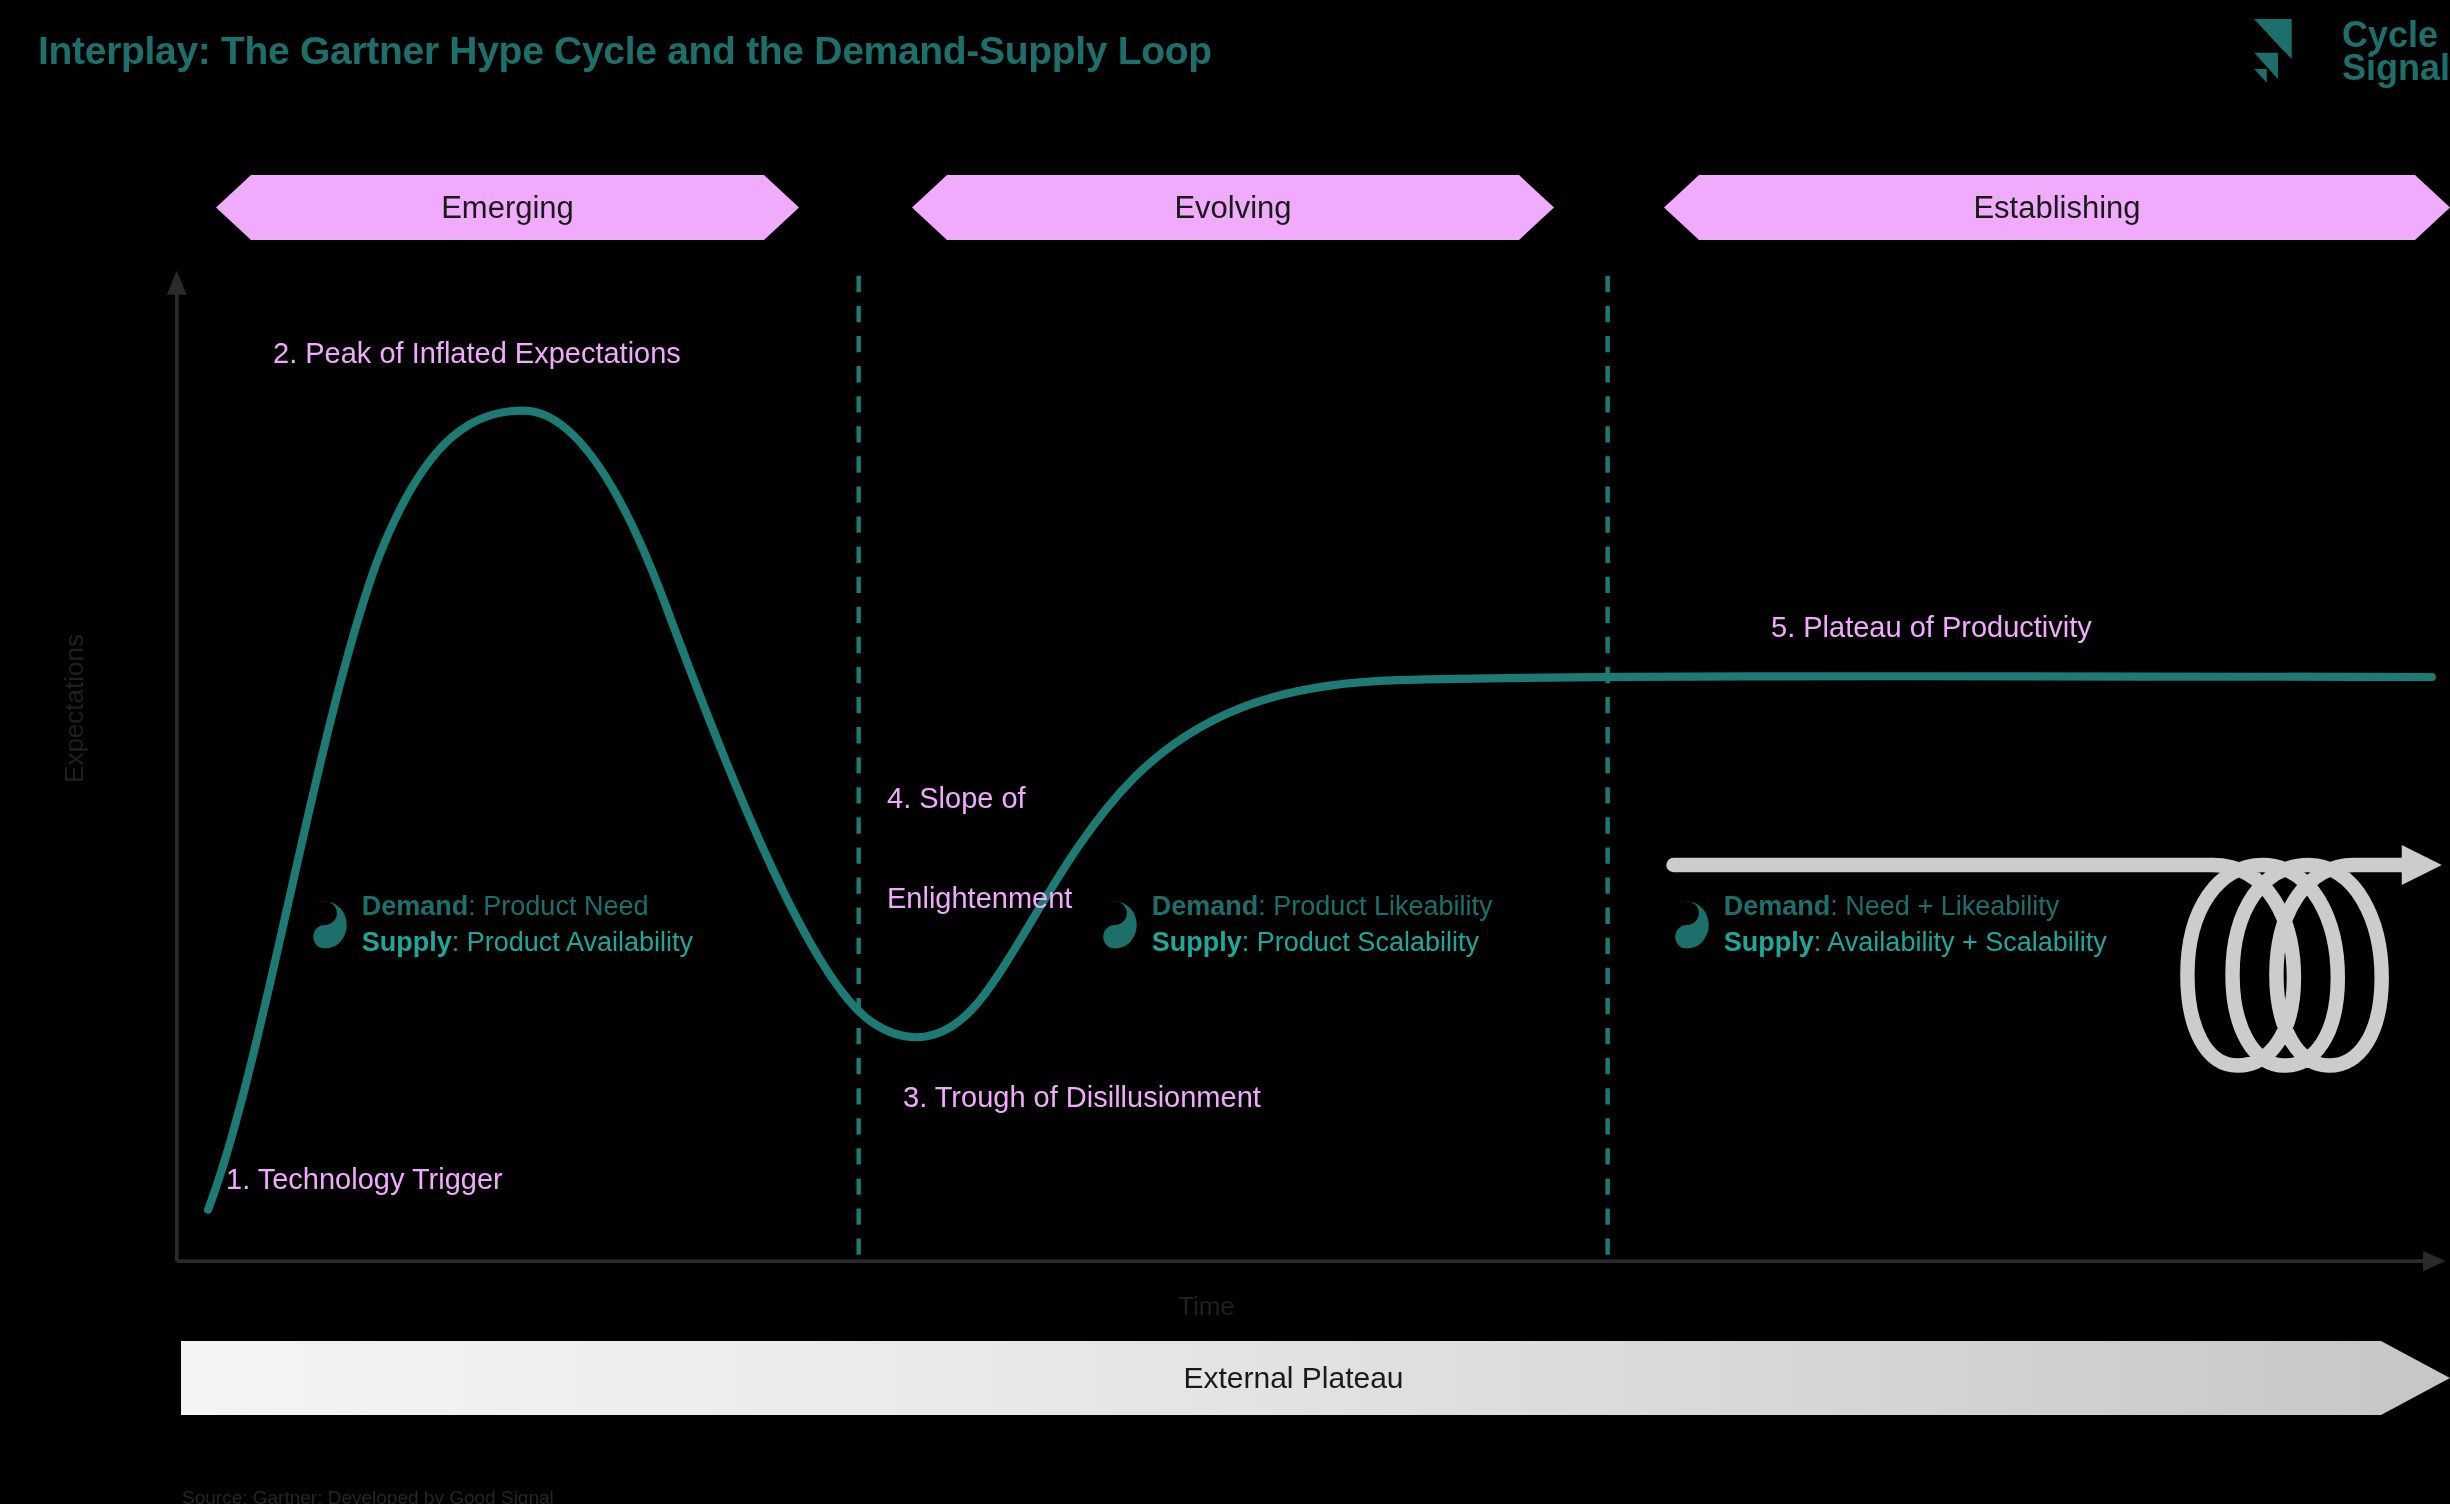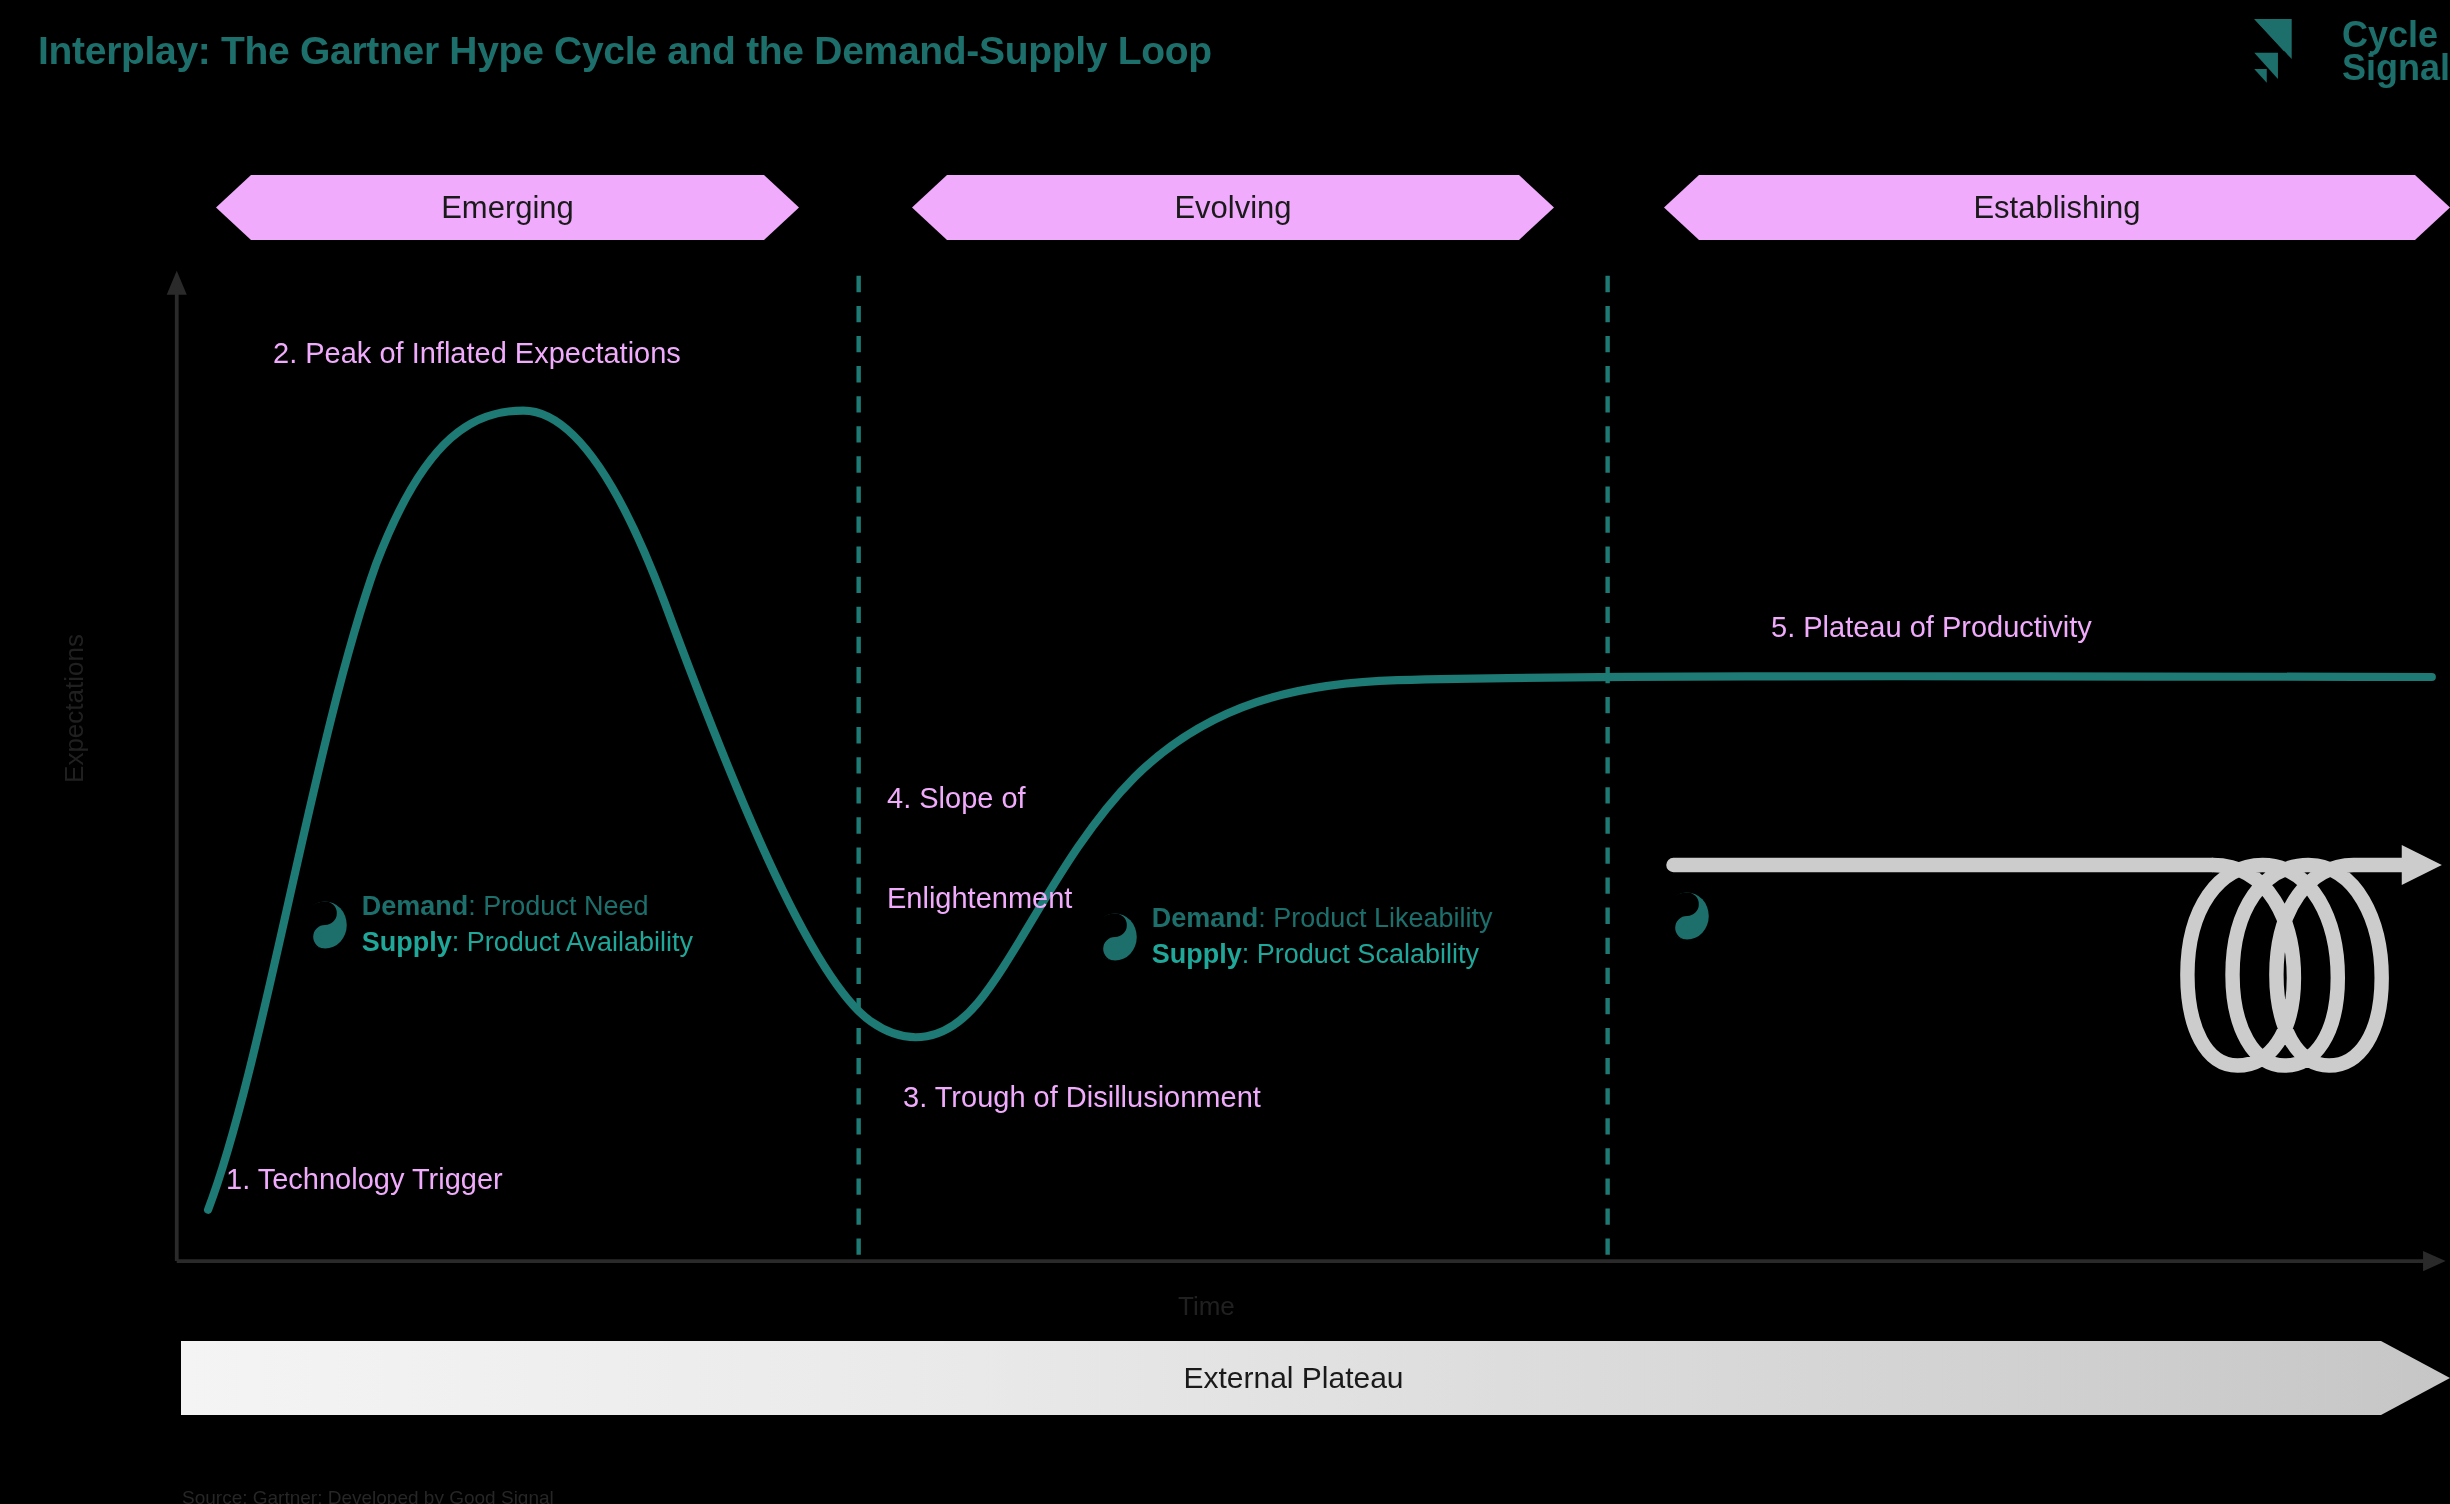--- a/index.html
+++ b/index.html
@@ -115,21 +115,21 @@
     gap: 13.8px;
   }
   .ds-icon { width: 46px; height: 50px; flex: 0 0 auto; }
   .ds-lines { display: flex; flex-direction: column; gap: 5px; }
   .ds-line { font-size: 27px; white-space: nowrap; }
   .ds-line .key-demand { font-weight: bold; color: #1d6f6c; }
   .ds-line .val-demand { color: #1d6f6c; }
   .ds-line .key-supply { font-weight: bold; color: #1fa79a; }
   .ds-line .val-supply { color: #1fa79a; }
   #ds-emerging     { left: 302px;  top: 891px; }
-  #ds-evolving     { left: 1092px; top: 891px; margin-top: 12px; }
+  #ds-evolving     { left: 1092px; top: 891px; }
   #ds-establishing { left: 1664px; top: 891px; }
 
   
   #external-factors-bar {
     position: absolute;
     left: 181px;
     top: 1341px;
     width: 2269px;
     height: 74px;
     background: linear-gradient(to right, #f4f4f4 0%, #e9e9e9 35%, #d6d6d6 72%, #c6c6c6 100%);
@@ -280,20 +280,28 @@
 
 <div class="ds-block" id="ds-establishing">
   <span class="ds-icon">
     <svg width="46" height="50" viewBox="0 0 74 80" xmlns="http://www.w3.org/2000/svg">
       <ellipse cx="37" cy="40" rx="35" ry="38" fill="#1d6f6c"></ellipse>
       <path d="M 37 2 A 19 19 0 0 1 37 40 A 19 19 0 0 0 37 78 A 38 38 0 0 1 37 2 Z" fill="#000000"></path>
       <circle cx="37" cy="21" r="8" fill="#000000"></circle>
       <circle cx="37" cy="59" r="8" fill="#1d6f6c"></circle>
     </svg>
   </span>
+  <span class="ds-lines">
+    <span class="ds-line">
+      <span class="key-demand">Demand</span><span class="val-demand">: Need + Likeability</span>
+    </span>
+    <span class="ds-line">
+      <span class="key-supply">Supply</span><span class="val-supply">: Availability + Scalability</span>
+    </span>
+  </span>
 </div>
 
 <div id="external-factors-bar">
   <span>External Plateau</span>
 </div>
 
 <div id="source-note">Source: Gartner; Developed by Good Signal</div>
 
 
 </body></html>

